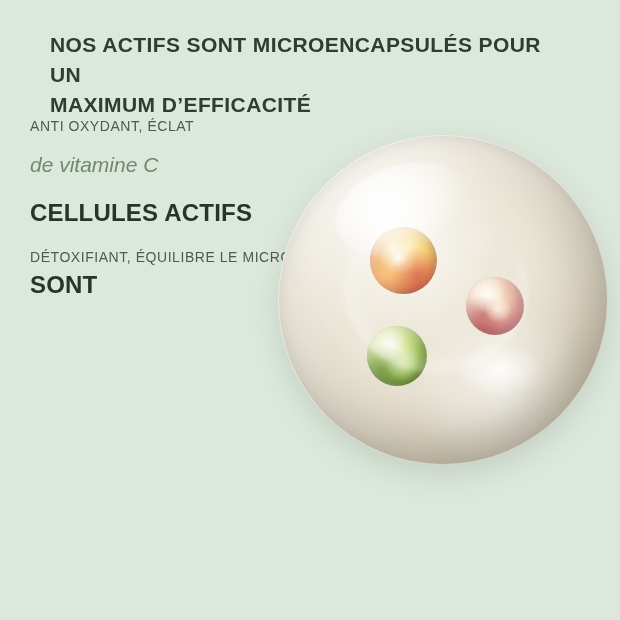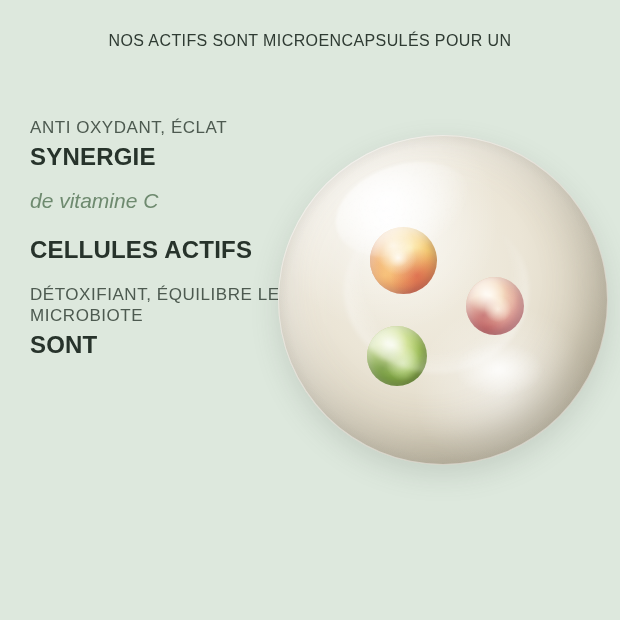--- a/index.html
+++ b/index.html
@@ -21,40 +21,39 @@
     width: 620px;
     height: 620px;
   }
 
   
   .headline {
     position: absolute;
     top: 30px;
     left: 50px;
     width: 520px;
-    text-align: center;
-    font-size: 16px;
-    font-weight: normal;
+    font-size: 21px;
+    font-weight: bold;
     letter-spacing: 0.4px;
     line-height: 1.42;
     color: #2f3b33;
     text-transform: uppercase;
   }
   .headline .line2 { display: block; }
 
   
   .blocks {
     position: absolute;
     top: 118px;
     left: 30px;
     width: 340px;
   }
   .block { margin-bottom: 22px; }
   .block .kicker {
-    font-size: 17px;
+    font-size: 14px;
     letter-spacing: 0.55px;
     color: #4d5a50;
     text-transform: uppercase;
     margin-bottom: 6px;
     line-height: 1.2;
   }
   .block .title {
     font-size: 24px;
     font-weight: bold;
     color: #27332b;
@@ -188,27 +187,27 @@
       radial-gradient(ellipse at 26% 70%, rgba(70,110,40,0.45) 0%, rgba(70,110,40,0) 40%);
   }
 </style>
 </head>
 <body style="background: rgb(221, 232, 221);">
 
 <div class="stage">
 
   <div class="headline">
     <span>NOS ACTIFS SONT MICROENCAPSULÉS POUR UN</span>
+    <span class="line2">MAXIMUM D’EFFICACITÉ</span>
   </div>
 
   <div class="blocks">
 
     <div class="block">
       <div class="kicker">ANTI OXYDANT, ÉCLAT</div>
-      <div class="title">SYNERGIE</div>
       <div class="subtitle">de vitamine C</div>
     </div>
 
     <div class="block">
       <div class="title">CELLULES ACTIFS</div>
     </div>
 
     <div class="block">
       <div class="kicker">DÉTOXIFIANT, ÉQUILIBRE LE MICROBIOTE</div>
       <div class="title">SONT</div>

